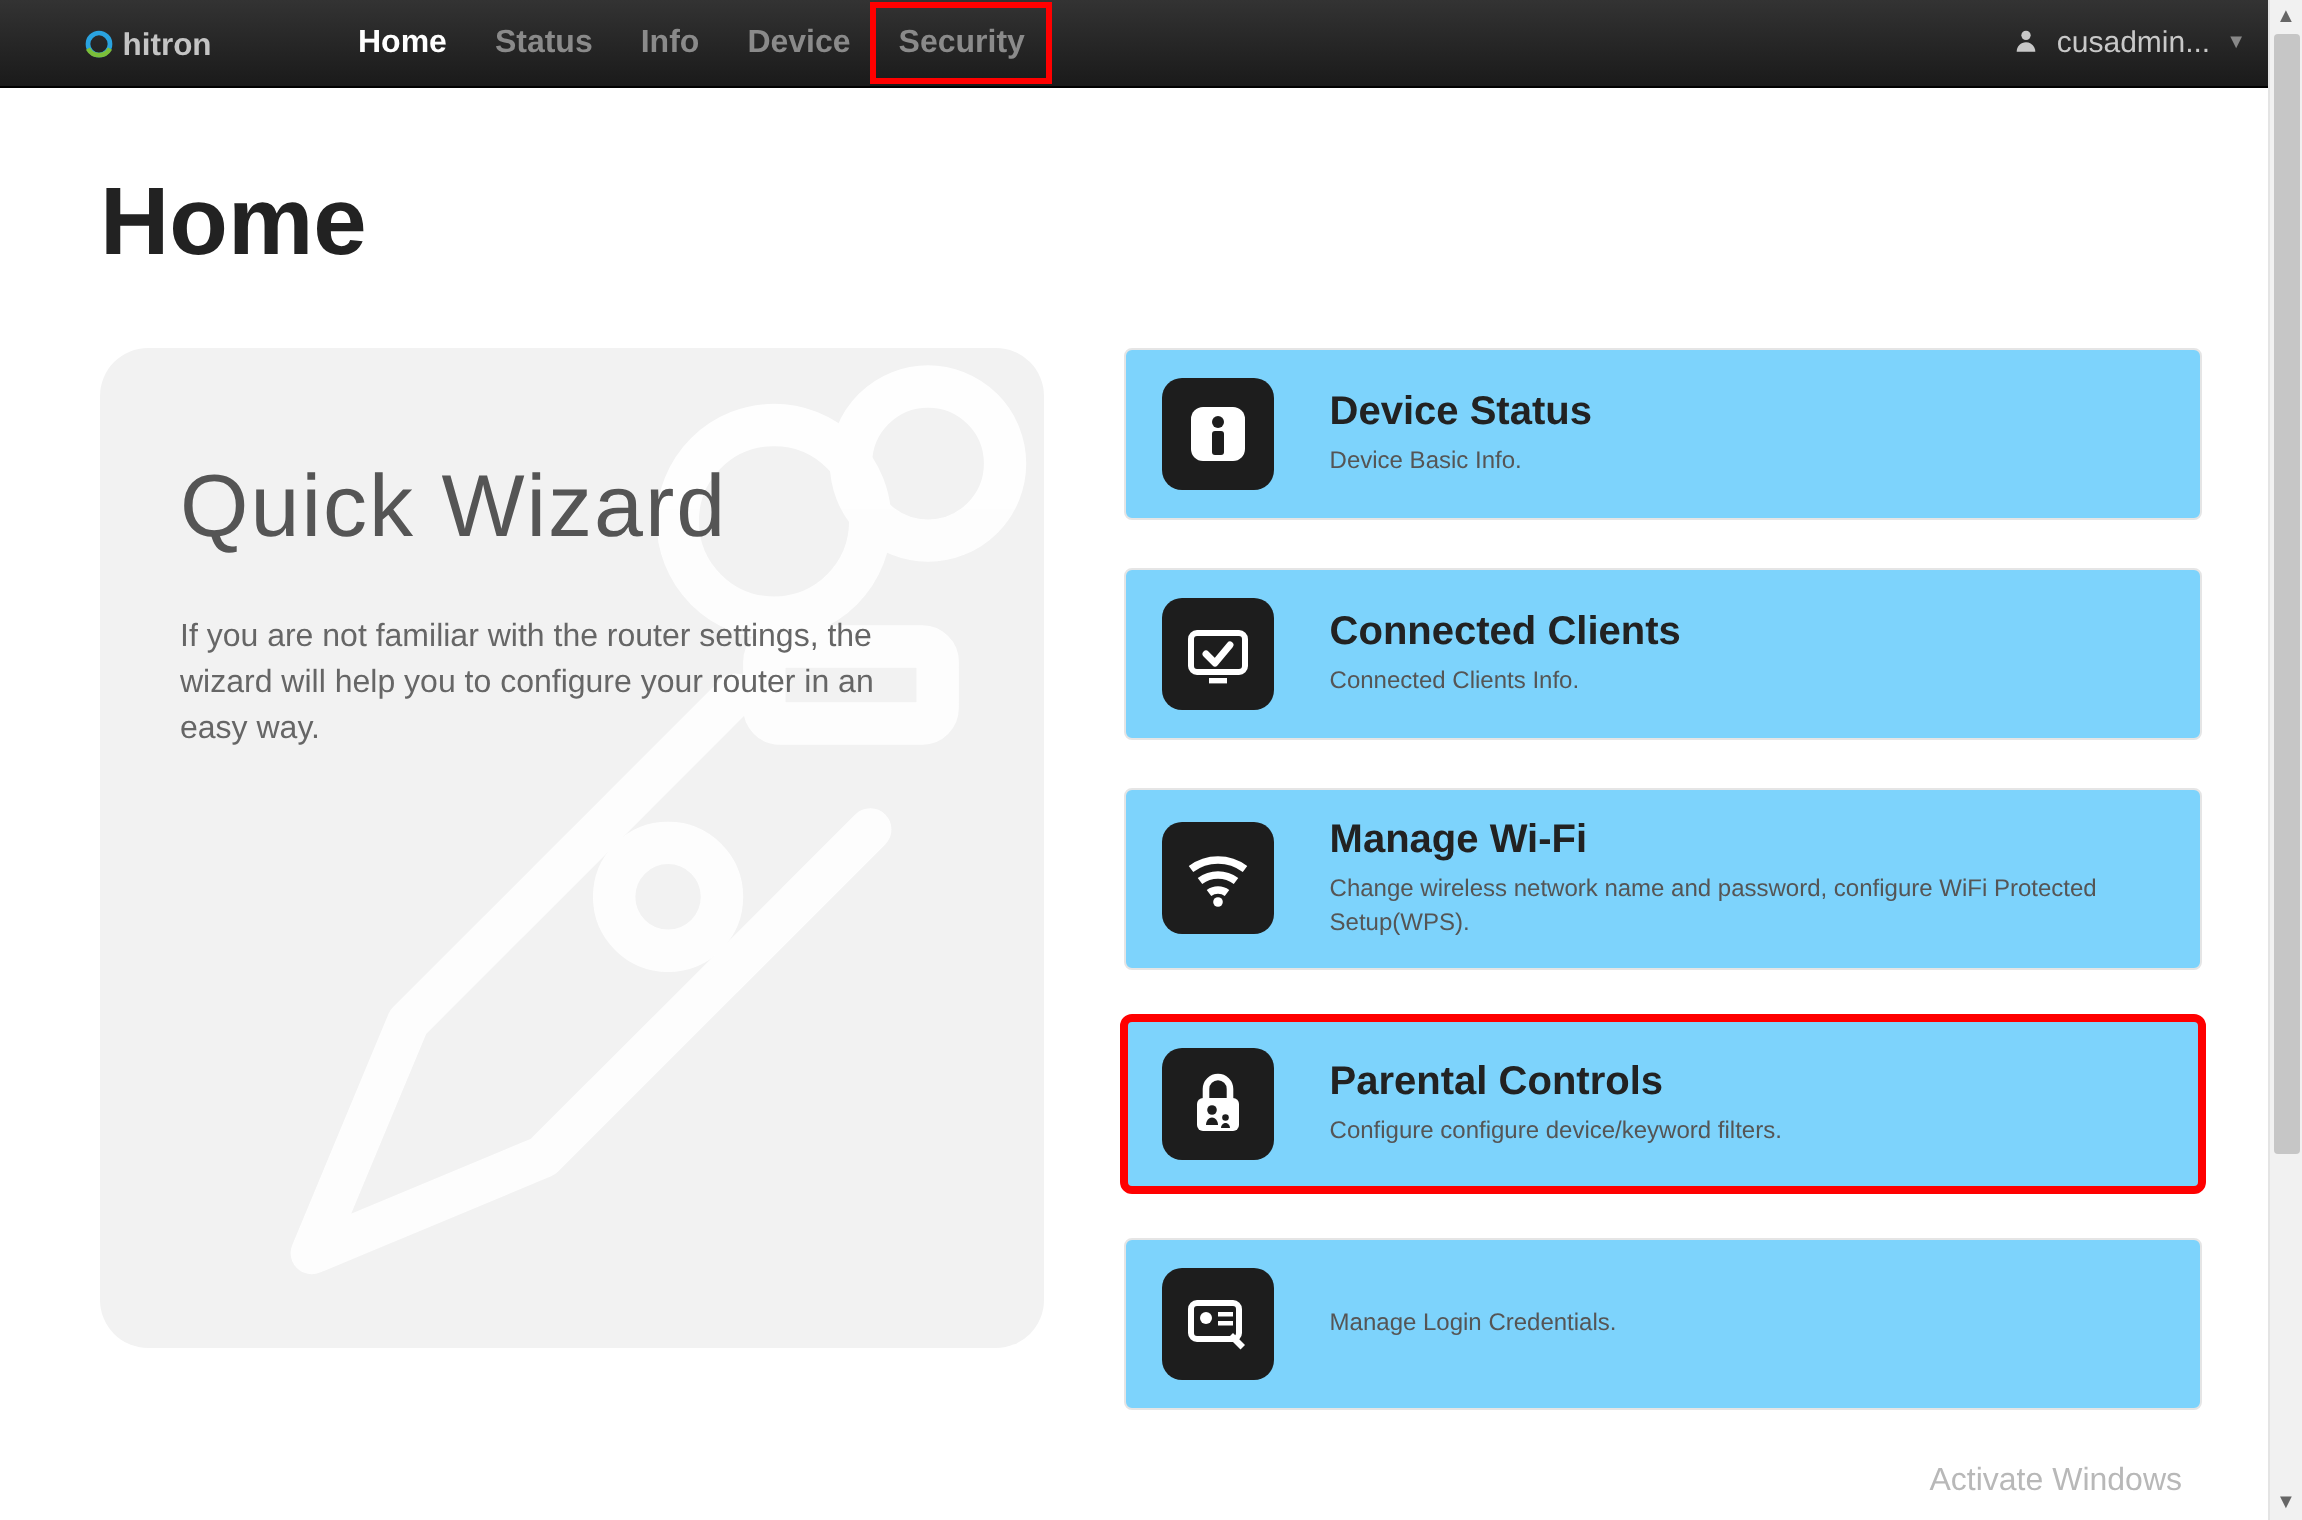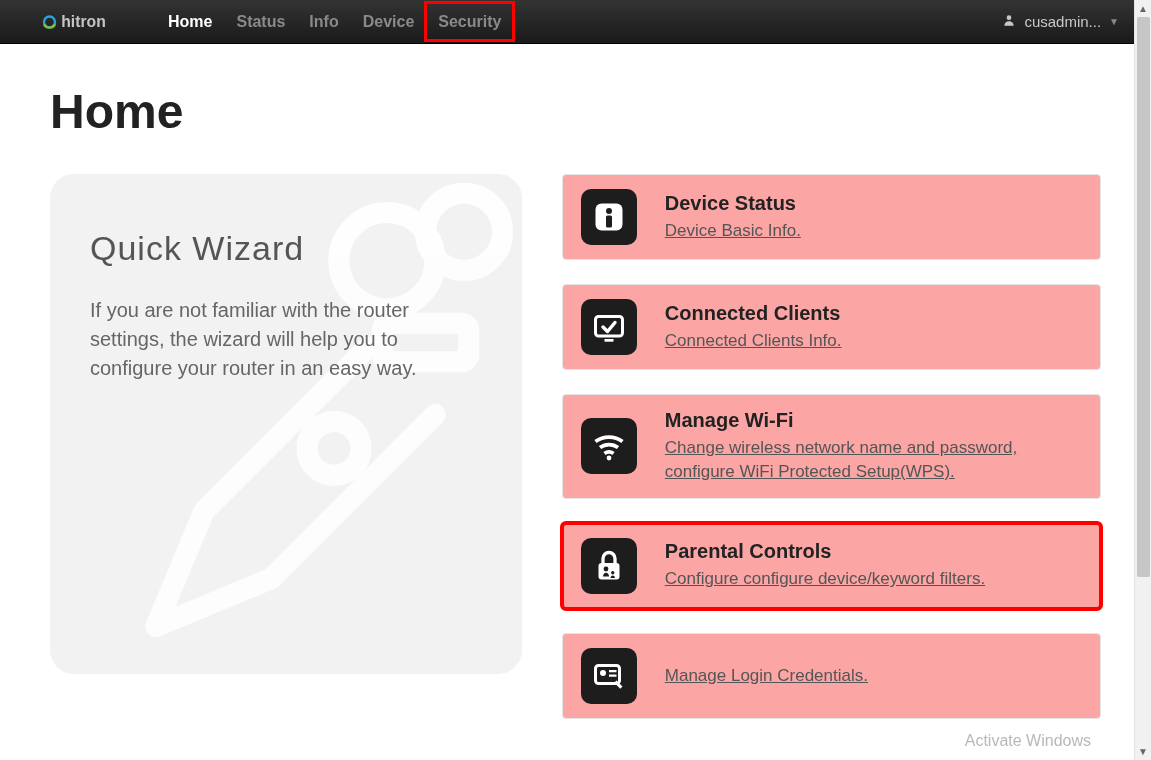--- a/index.html
+++ b/index.html
@@ -10,23 +10,24 @@
     height: 760px;
     overflow: hidden;
     position: relative;
   }
   
   .navbar {
     background: linear-gradient(#333333, #1a1a1a);
     height: 44px;
     display: flex;
     align-items: center;
-    padding: 0 0 0 40px;
+    padding: 0 12px 0 40px;
     border-bottom: 1px solid #000;
     position: relative;
+    gap: 11px;
   }
   .logo {
     display: flex;
     align-items: center;
     margin-right: 20px;
     height: 100%;
   }
   .logo svg { height: 22px; }
   .nav-links {
     display: flex;
@@ -45,21 +46,21 @@
   }
   .nav-link.active { color: #ffffff; }
   .nav-highlight {
     border: 3px solid #ff0000;
     position: absolute;
     top: 1px; bottom: 1px; left: -2px; right: -2px;
     pointer-events: none;
   }
   .user-menu {
     margin-left: auto;
-    margin-right: 32px;
+    margin-right: 16px;
     color: #c8c8c8;
     display: flex;
     align-items: center;
     font-size: 15px;
     cursor: pointer;
   }
   .user-icon { margin-right: 8px; }
   .caret { margin-left: 8px; font-size: 10px; color:#888;}
   
   .page {
@@ -84,38 +85,38 @@
     height: 500px;
     position: relative;
     overflow: hidden;
   }
   .wizard-bg {
     position: absolute;
     inset: 0;
     opacity: 0.9;
   }
   .wizard-title {
-    font-size: 34px;
+    font-size: 44px;
     color: #555;
     font-weight: normal;
     margin-bottom: 28px;
     position: relative;
     z-index: 2;
     letter-spacing: 1px;
   }
   .wizard-text {
-    font-size: 20px;
+    font-size: 16px;
     color: #666;
     line-height: 1.45;
     max-width: 380px;
     position: relative;
     z-index: 2;
   }
   .tile {
-    background: #fca5a5;
+    background: #7dd3fc;
     border: 1px solid #e5e5e5;
     border-radius: 4px;
     padding: 14px 18px;
     display: flex;
     align-items: center;
     margin-bottom: 24px;
     cursor: pointer;
     min-height: 86px;
   }
   .tile-icon {
@@ -130,24 +131,23 @@
   }
   .tile-icon svg { width: 36px; height: 36px; fill: #fff; }
   .tile-body { flex: 1; }
   .tile-title {
     font-size: 20px;
     font-weight: bold;
     color: #222;
     margin-bottom: 4px;
   }
   .tile-desc {
-    font-size: 17px;
+    font-size: 12px;
     color: #555;
     line-height: 1.4;
-    text-decoration: underline;
   }
   .tile.highlighted {
     outline: 4px solid #ff0000;
     outline-offset: -2px;
   }
   .watermark {
     position: absolute;
     right: 60px;
     bottom: 10px;
     color: #b8b8b8;

